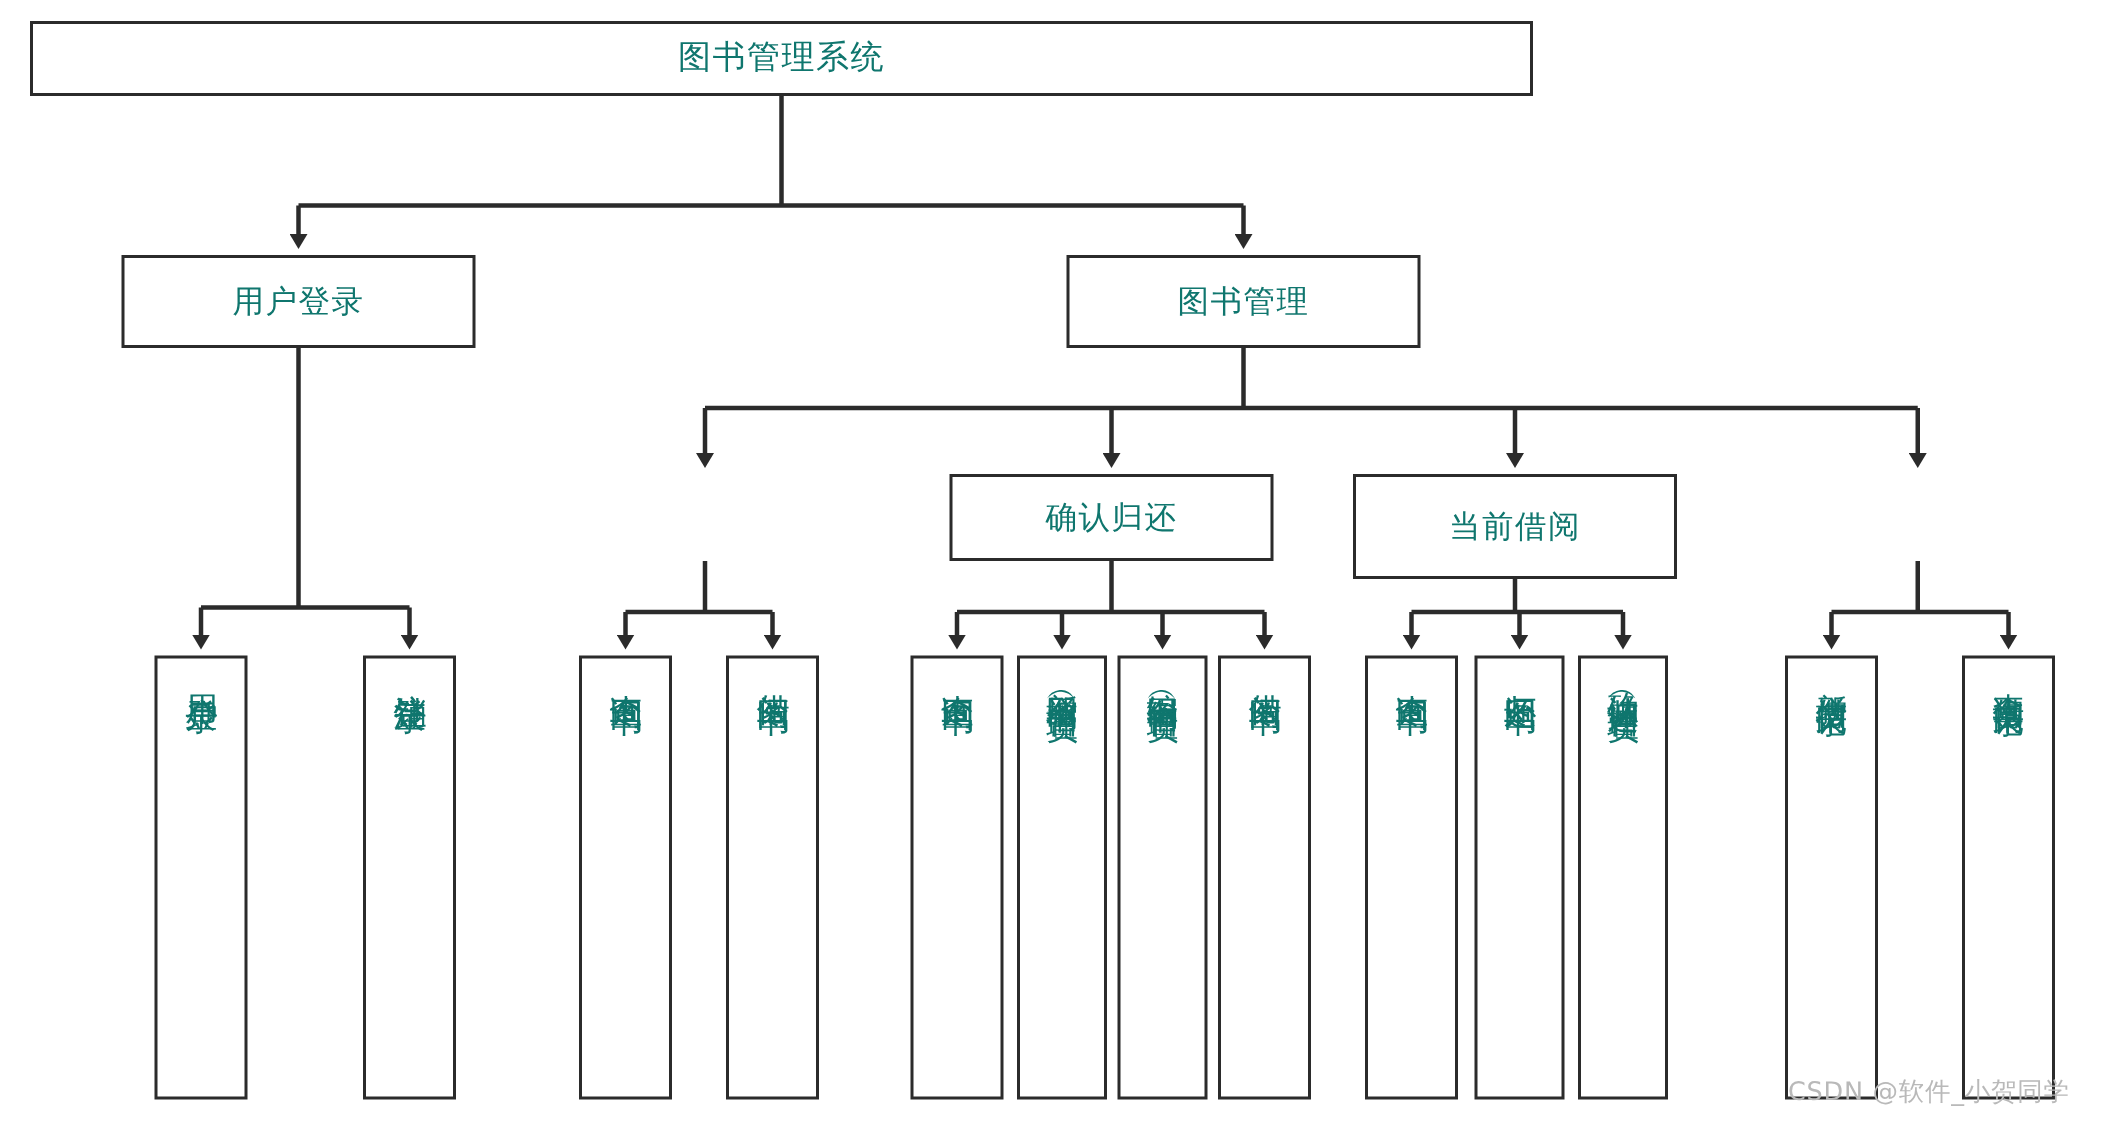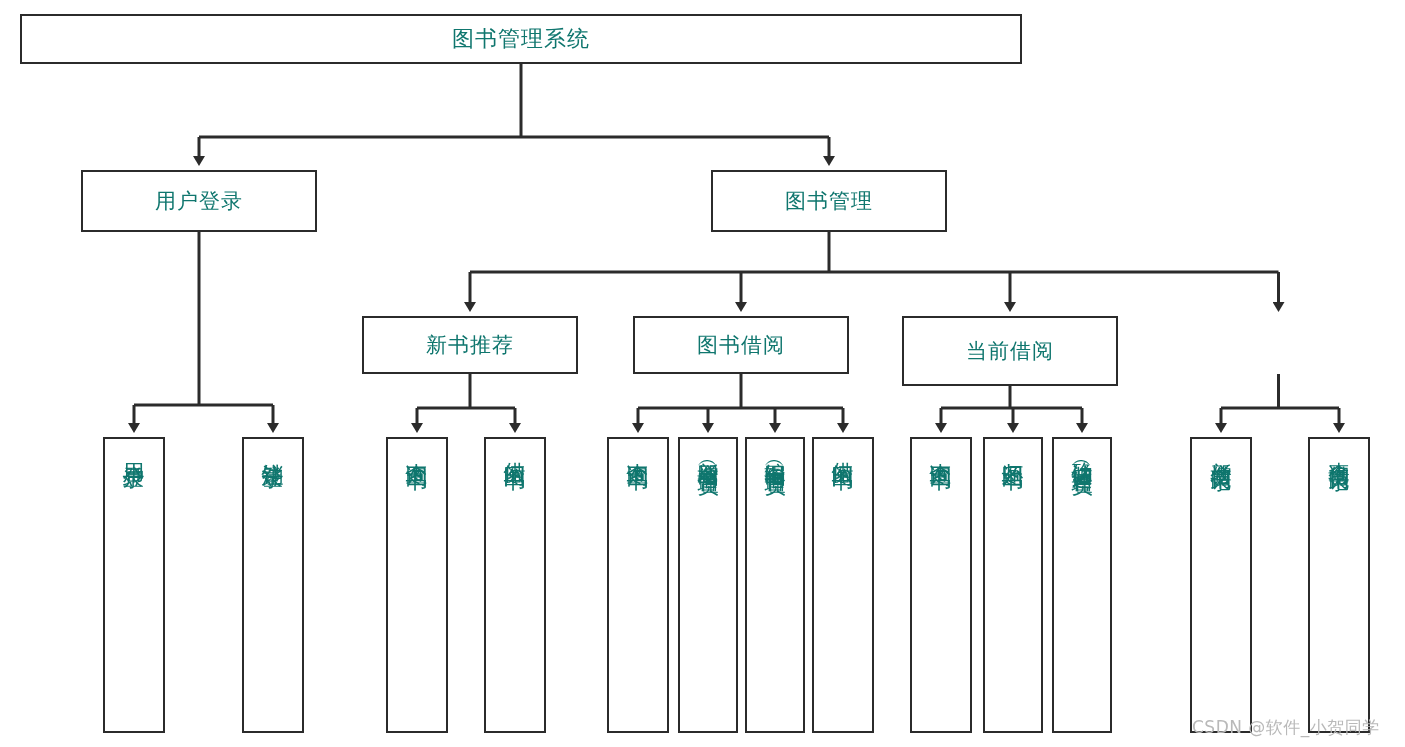--- a/index.html
+++ b/index.html
@@ -129,25 +129,22 @@
     <span class="lbl">图书管理系统</span>
   </div>
 
   <div class="node horiz" style="left:81px;top:170px;width:236px;height:62px;">
     <span class="lbl">用户登录</span>
   </div>
   <div class="node horiz" style="left:711px;top:170px;width:236px;height:62px;">
     <span class="lbl">图书管理</span>
   </div>
 
-  <div class="node horiz" style="left:362px;top:316px;width:216px;height:58px;">
-    <span class="lbl">新书推荐</span>
-  </div>
   <div class="node horiz" style="left:633px;top:316px;width:216px;height:58px;">
-    <span class="lbl">图书借阅</span>
+    <span class="lbl">确认归还</span>
   </div>
   <div class="node horiz" style="left:902px;top:316px;width:216px;height:70px;">
     <span class="lbl">当前借阅</span>
   </div>
 
   <div class="node vert" style="left:103px;top:437px;width:62px;height:296px;">
     <span class="lbl">用户登录</span>
   </div>
   <div class="node vert" style="left:242px;top:437px;width:62px;height:296px;">
     <span class="lbl">注销登录</span>

